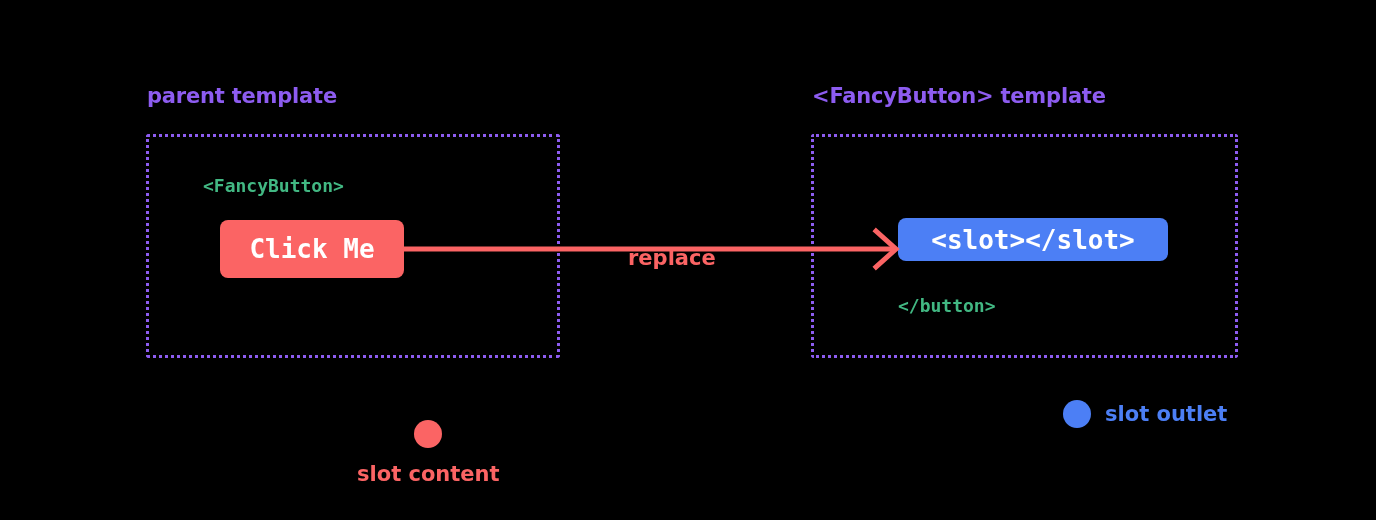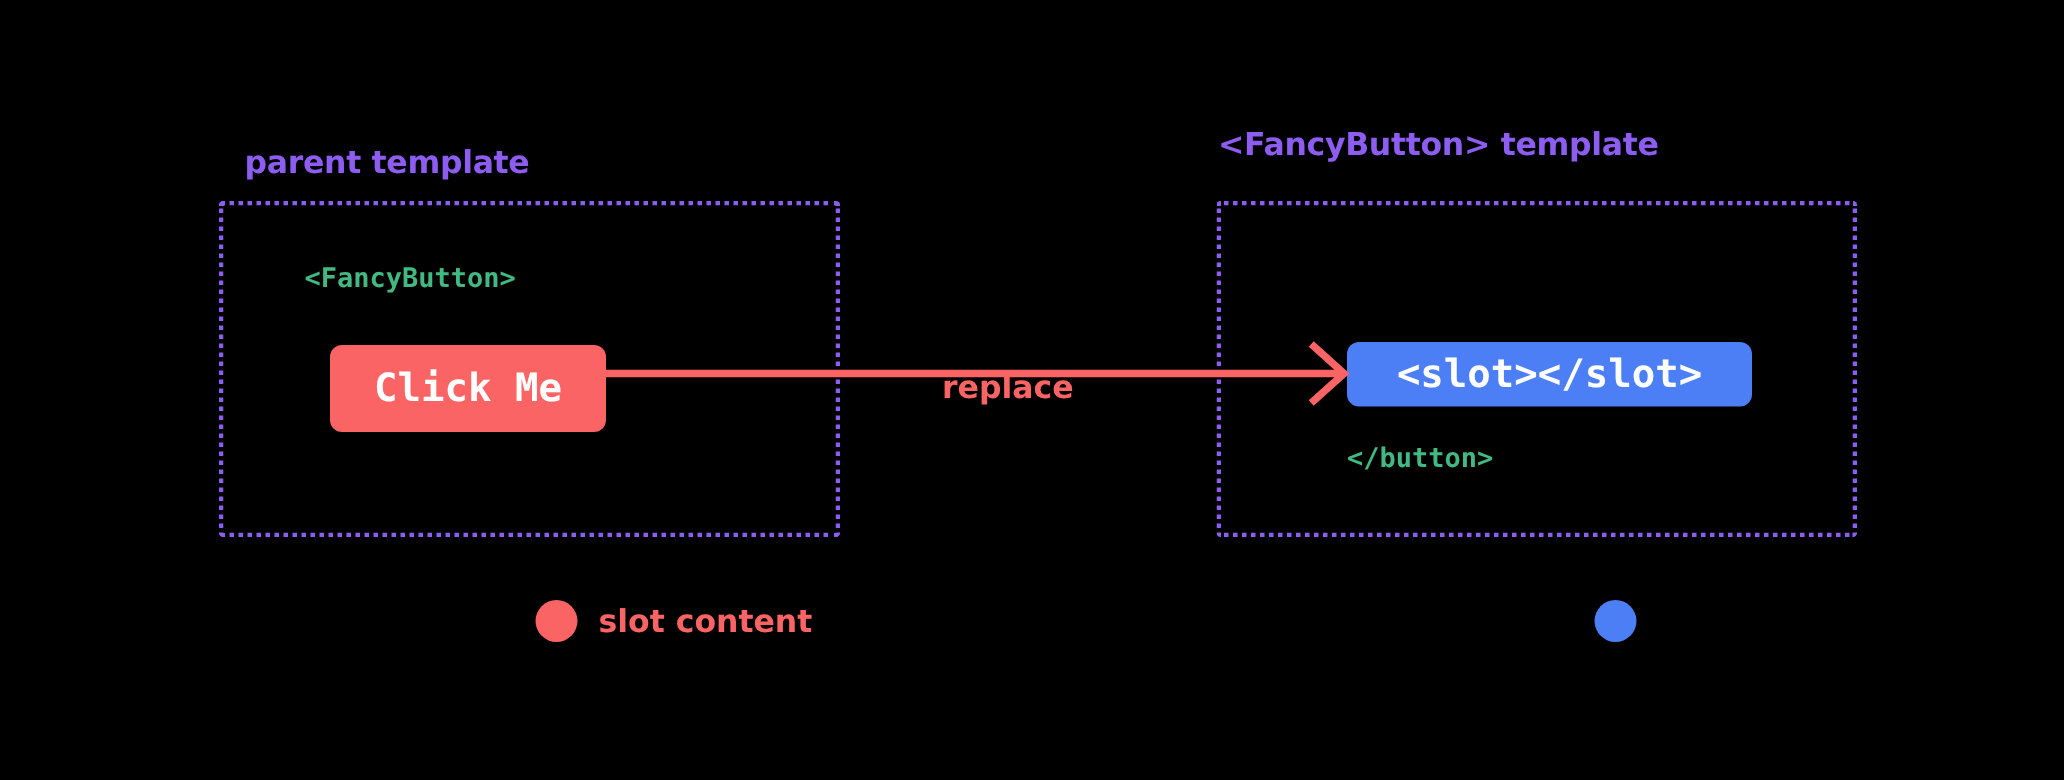--- a/index.html
+++ b/index.html
@@ -21,21 +21,21 @@
   
   .section-label {
     position: absolute;
     font-family: "DejaVu Sans", sans-serif;
     font-weight: 700;
     font-size: 21px;
     letter-spacing: -0.2px;
     color: #8d5cf0;
     white-space: nowrap;
   }
-  #label-parent { left: 147px; top: 96px; margin-left: 16px; }
+  #label-parent { left: 147px; top: 84px; }
   #label-fancy  { left: 812px; top: 84px; }
 
   
   .template-box {
     position: absolute;
     border: 3px dotted #8d5cf0;
     border-radius: 3px;
     box-sizing: border-box;
   }
   #box-parent { left: 146px; top: 134px; width: 414px; height: 224px; }
@@ -61,21 +61,20 @@
     display: flex;
     align-items: center;
     justify-content: center;
     border-radius: 8px;
     font-family: "DejaVu Sans Mono", monospace;
     font-weight: 700;
     font-size: 26px;
     color: #ffffff;
     white-space: nowrap;
     box-sizing: border-box;
-    margin-top: 10px;
   }
   #chip-slot-content {
     left: 220px; top: 220px; width: 184px; height: 58px;
     background: #fb6464;
   }
   #chip-slot-outlet {
     left: 898px; top: 218px; width: 270px; height: 43px;
     background: #4c7ff5;
   }
 
@@ -112,21 +111,21 @@
     width: 28px;
     height: 28px;
     border-radius: 50%;
     flex: 0 0 auto;
   }
   .legend-text {
     font-family: "DejaVu Sans", sans-serif;
     font-weight: 700;
     font-size: 21px;
   }
-  #legend-content { left: 357px; top: 400px; }
+  #legend-content { left: 357px; top: 420px; flex-direction: column; }
   #legend-content .legend-dot { background: #fb6464; }
   #legend-content .legend-text { color: #fb6464; }
   #legend-outlet { left: 1063px; top: 400px; }
   #legend-outlet .legend-dot { background: #4c7ff5; }
   #legend-outlet .legend-text { color: #4c7ff5; }
 </style>
 </head>
 <body>
 
 <div id="stage">
@@ -156,15 +155,16 @@
 
   <div id="replace-label">replace</div>
 
   <div class="legend-item" id="legend-content">
     <span class="legend-dot"></span>
     <span class="legend-text">slot content</span>
   </div>
 
   <div class="legend-item" id="legend-outlet">
     <span class="legend-dot"></span>
+    <span class="legend-text">slot outlet</span>
   </div>
 
 </div>
 
 </body></html>

